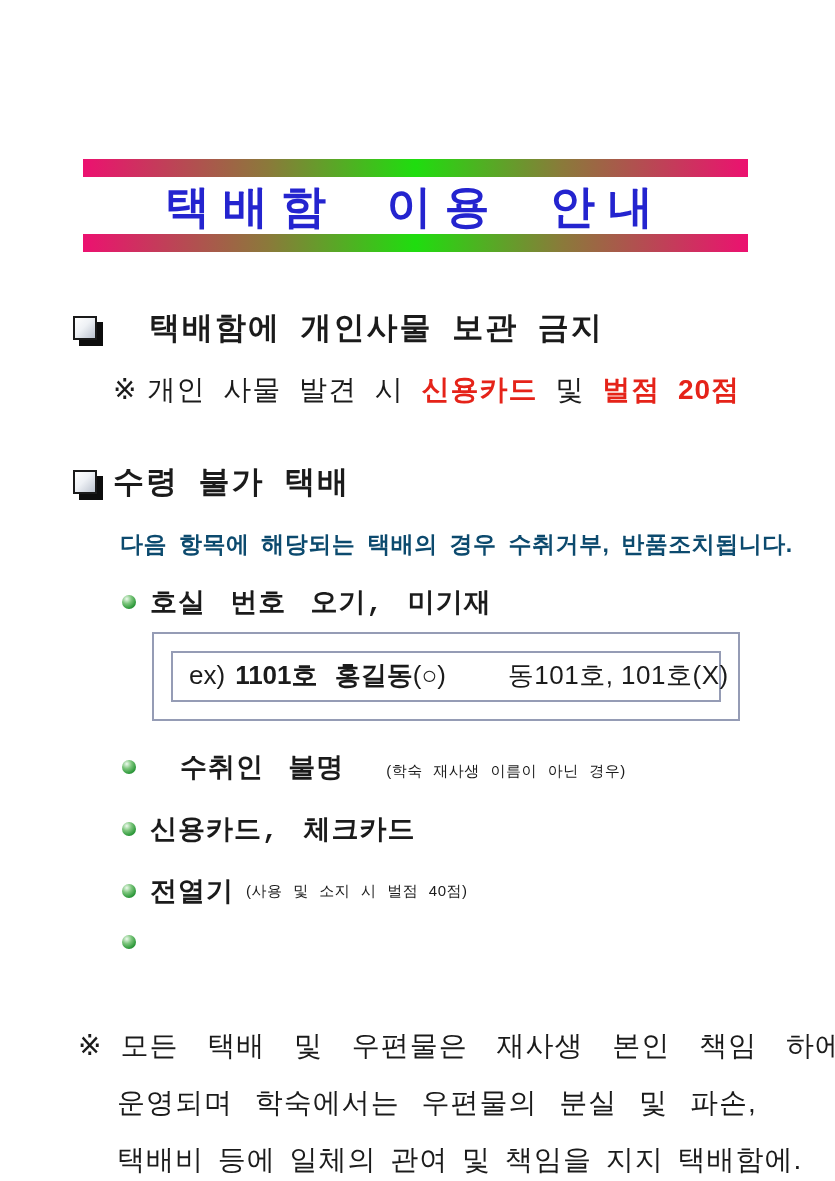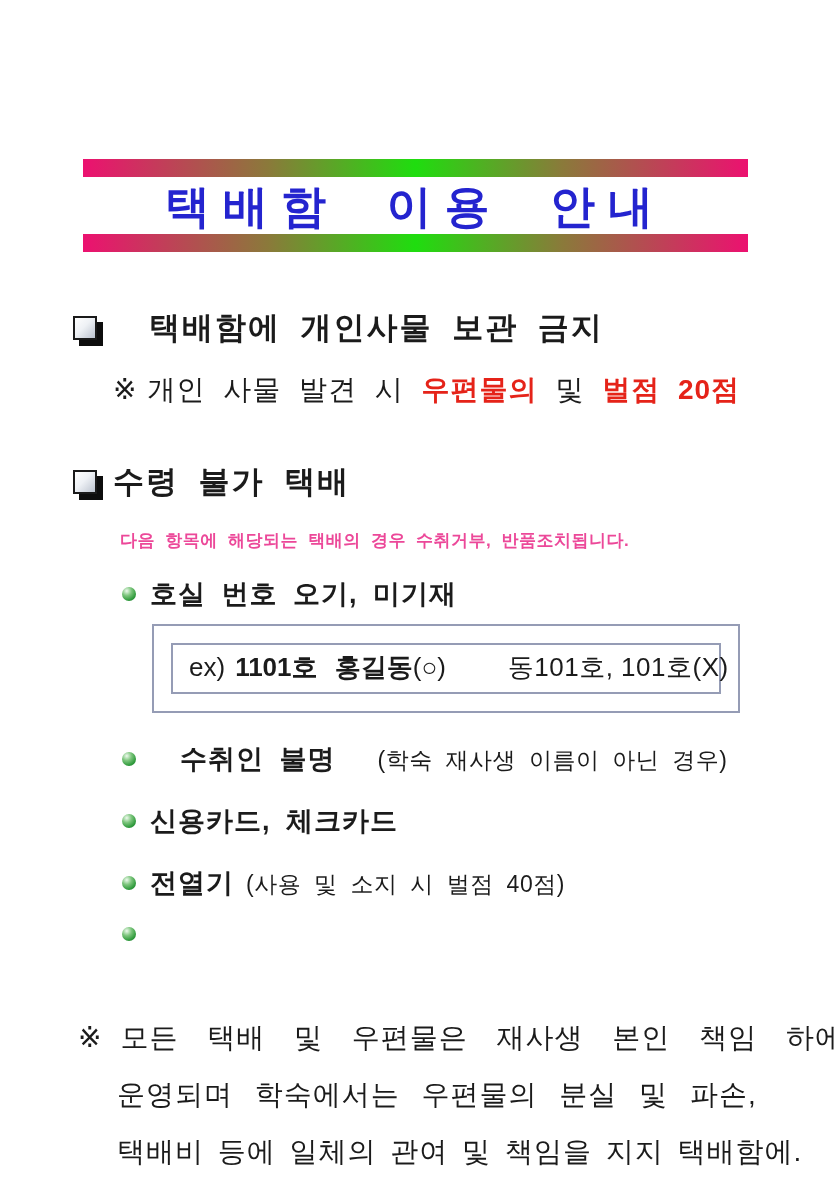--- a/index.html
+++ b/index.html
@@ -76,23 +76,23 @@
   }
   .note-marker { margin-right: 10px; }
   .red-bold {
     color: #e52319;
     font-weight: bold;
   }
 
   
   .intro-green {
     margin: 26px 0 0 120px;
-    font-size: 17px;
-    font-weight: bold;
-    color: #ec4899;
+    font-size: 23px;
+    font-weight: bold;
+    color: #0c4a6e;
     letter-spacing: 0.5px;
     word-spacing: 5px;
     white-space: nowrap;
   }
 
   
   .item-row {
     display: flex;
     align-items: baseline;
     margin-left: 122px;
@@ -106,33 +106,34 @@
     margin-right: 14px;
     flex: 0 0 auto;
     align-self: center;
   }
   .item-label {
     font-size: 27px;
     font-weight: bold;
     letter-spacing: 1px;
     word-spacing: 7px;
     white-space: nowrap;
+    font-family: Liberation Mono, monospace;
   }
   .item-detail {
-    font-size: 23px;
+    font-size: 15px;
     font-weight: normal;
     margin-left: 12px;
     letter-spacing: 0.5px;
     word-spacing: 6px;
     white-space: nowrap;
   }
   .item-1 { margin-top: 24px; }
   .item-2 { margin-top: 28px; gap: 30px; }
   .item-3 { margin-top: 26px; }
-  .item-4 { margin-top: 26px; }
+  .item-4 { margin-top: 26px; align-items: center; }
   .item-5 { margin-top: 26px; }
 
   
   .example-box-outer {
     margin: 12px 95px 0 152px;
     border: 2px solid #959cb5;
     padding: 17px;
   }
   .example-box-inner {
     border: 2px solid #959cb5;
@@ -179,21 +180,21 @@
     <div class="gradient-bar"></div>
     <h1 class="title-text">택배함 이용 안내</h1>
     <div class="gradient-bar"></div>
   </header>
 
   <section class="sec1">
     <div class="section-heading-row">
       <span class="sq-bullet"></span>
       <h2 class="section-heading">택배함에 개인사물 보관 금지</h2>
     </div>
-    <p class="note-line"><span class="note-marker">※</span><span>개인 사물 발견 시</span> <span class="red-bold">우편물의</span> <span>및</span> <span class="red-bold">벌점 20점</span></p>
+    <p class="note-line"><span class="note-marker">※</span><span>개인 사물 발견 시</span> <span class="red-bold">신용카드</span> <span>및</span> <span class="red-bold">벌점 20점</span></p>
   </section>
 
   <section class="sec2">
     <div class="section-heading-row">
       <span class="sq-bullet"></span>
       <h2 class="section-heading">수령 불가 택배</h2>
     </div>
 
     <p class="intro-green">다음 항목에 해당되는 택배의 경우 수취거부, 반품조치됩니다.</p>
 

